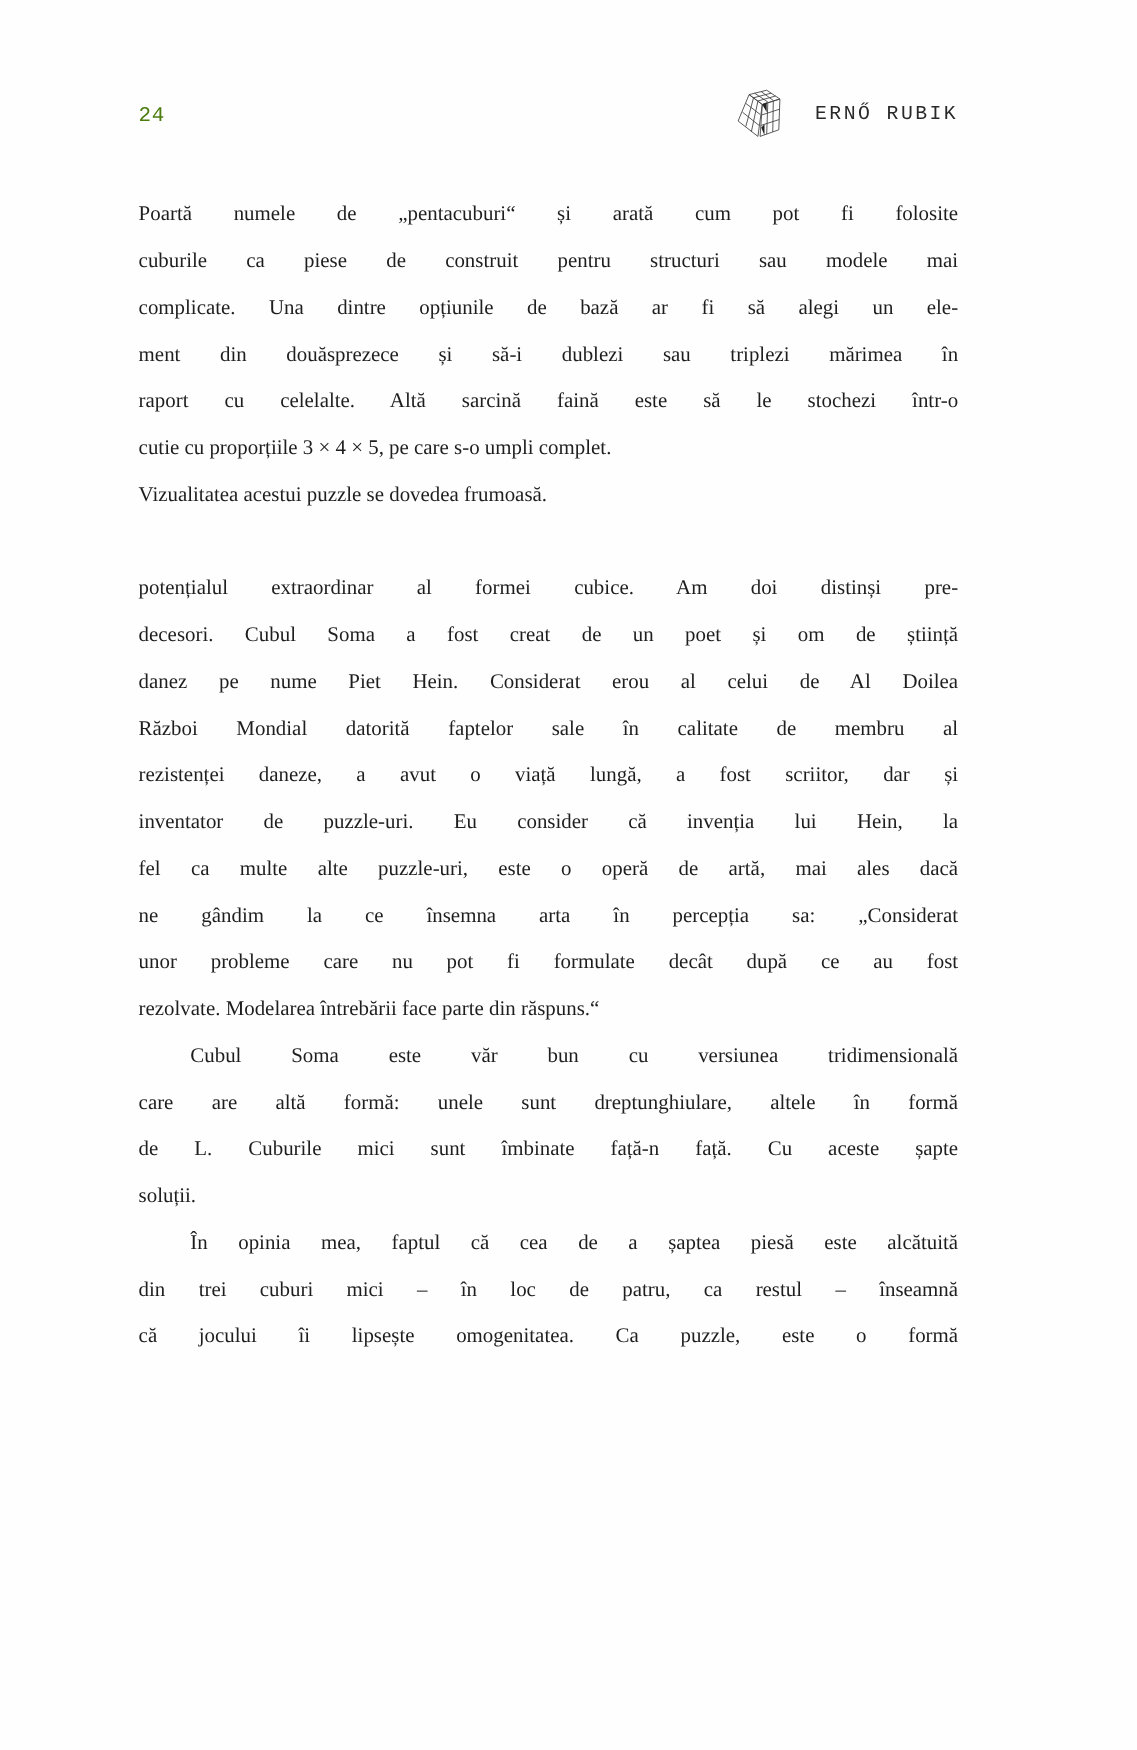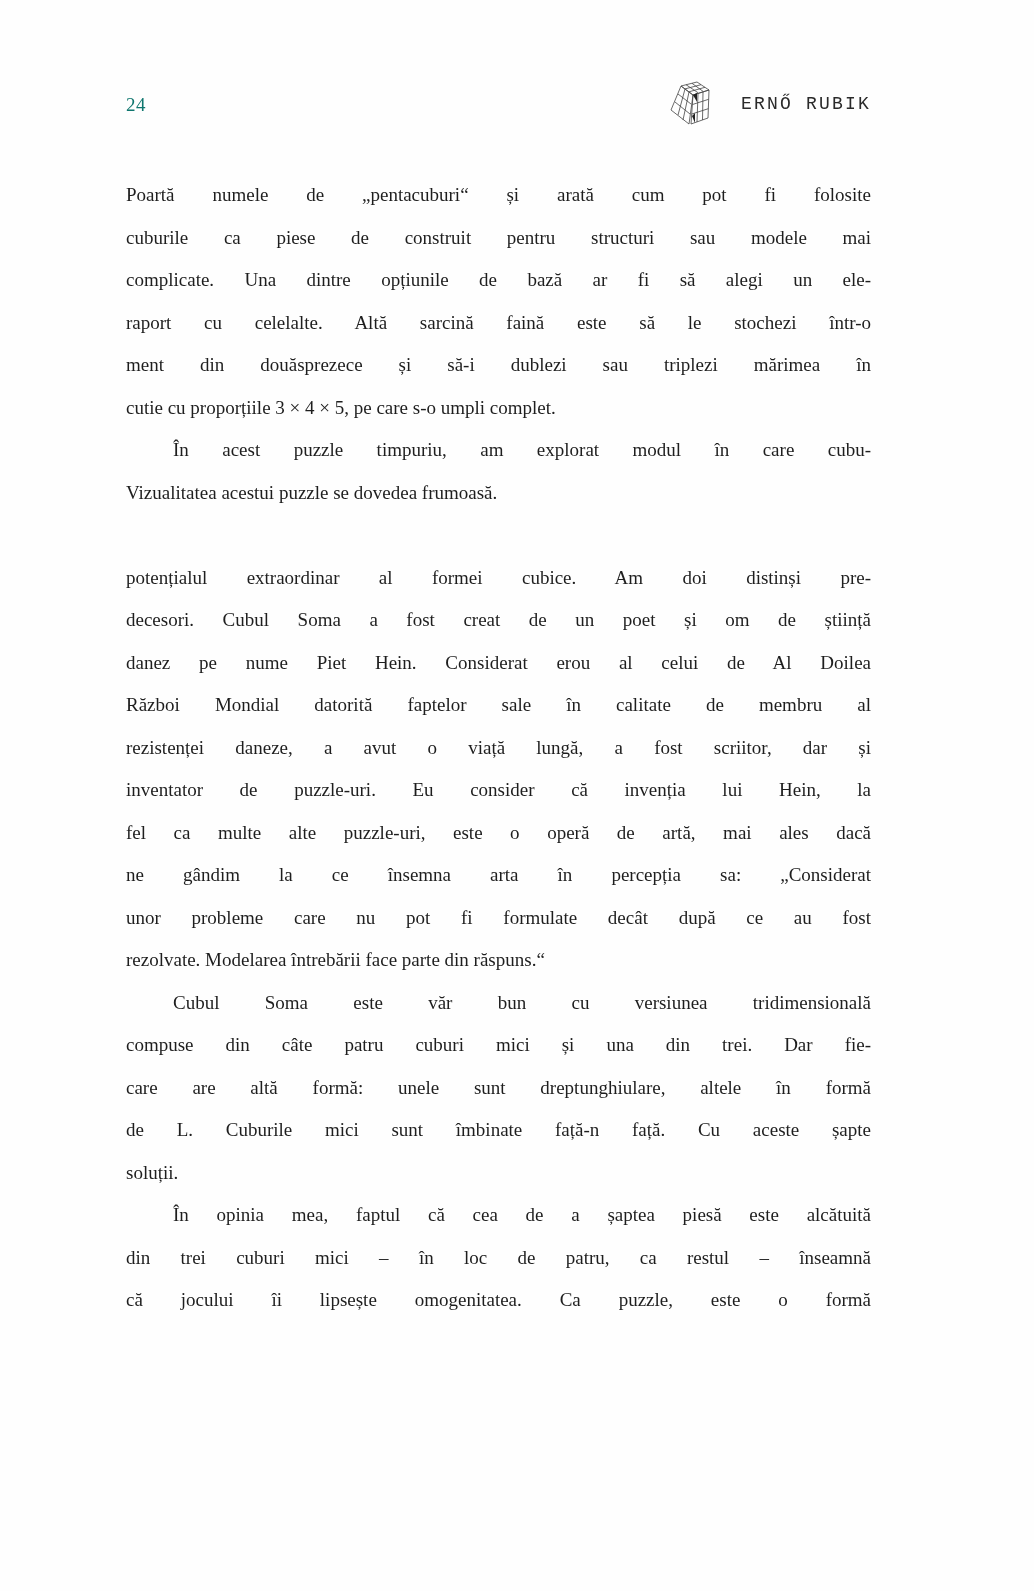--- a/index.html
+++ b/index.html
@@ -1,22 +1,22 @@
 <!DOCTYPE html>
 <html><head>
   <meta charset="utf-8">
   <style>
     html, body { margin: 0; padding: 0; background: #ffffff; }
     body { width: 1034px; height: 1591px; position: relative; overflow: hidden; }
     .page { position: absolute; left: 0; top: 0; width: 1034px; height: 1591px; background: #fefefe; }
     .header { position: absolute; left: 126px; top: 88px; width: 745px; height: 36px; }
     .page-number {
       position: absolute; left: 0; top: 6px;
-      font-family: Liberation Serif, serif;
-      font-size: 19px; color: #0f766e; letter-spacing: 0.5px;
+      font-family: Liberation Mono, monospace;
+      font-size: 19px; color: #4d7c0f; letter-spacing: 0.5px;
     }
     .running-head {
       position: absolute; right: 0; top: 6px;
       font-family: Liberation Mono, monospace;
       font-size: 18px; color: #2a2a2a; letter-spacing: 2.2px;
     }
     .logo { position: absolute; left: 541px; top: -8px; width: 46px; height: 48px; }
     .body-text {
       position: absolute; left: 126px; top: 174px; width: 745px;
       font-family: "Liberation Serif", "DejaVu Serif", serif;
@@ -63,48 +63,46 @@
     </svg>
     <span class="running-head">ERNŐ RUBIK</span>
   </div>
 
   <div class="body-text">
 
     <div>
       <div class="line">Poartă numele de „pentacuburi“ și arată cum pot fi folosite</div>
       <div class="line">cuburile ca piese de construit pentru structuri sau modele mai</div>
       <div class="line">complicate. Una dintre opțiunile de bază ar fi să alegi un ele-</div>
+      <div class="line">ment din douăsprezece și să-i dublezi sau triplezi mărimea în</div>
       <div class="line">raport cu celelalte. Altă sarcină faină este să le stochezi într-o</div>
-      <div class="line">ment din douăsprezece și să-i dublezi sau triplezi mărimea în</div>
       <div class="line last">cutie cu proporțiile 3 × 4 × 5, pe care s-o umpli complet.</div>
     </div>
 
     <div>
-      <div class="line indent">În acest puzzle timpuriu, am explorat modul în care cubu-</div>
       <div class="line last">Vizualitatea acestui puzzle se dovedea frumoasă.</div>
     </div>
 
     <div class="gap"></div>
 
     <div>
       <div class="line">potențialul extraordinar al formei cubice. Am doi distinși pre-</div>
       <div class="line">decesori. Cubul Soma a fost creat de un poet și om de știință</div>
       <div class="line">danez pe nume Piet Hein. Considerat erou al celui de Al Doilea</div>
       <div class="line">Război Mondial datorită faptelor sale în calitate de membru al</div>
       <div class="line">rezistenței daneze, a avut o viață lungă, a fost scriitor, dar și</div>
       <div class="line">inventator de puzzle-uri. Eu consider că invenția lui Hein, la</div>
       <div class="line">fel ca multe alte puzzle-uri, este o operă de artă, mai ales dacă</div>
       <div class="line">ne gândim la ce însemna arta în percepția sa: „Considerat</div>
       <div class="line">unor probleme care nu pot fi formulate decât după ce au fost</div>
       <div class="line last">rezolvate. Modelarea întrebării face parte din răspuns.“</div>
     </div>
 
     <div>
       <div class="line indent">Cubul Soma este văr bun cu versiunea tridimensională</div>
-      <div class="line">compuse din câte patru cuburi mici și una din trei. Dar fie-</div>
       <div class="line">care are altă formă: unele sunt dreptunghiulare, altele în formă</div>
       <div class="line">de L. Cuburile mici sunt îmbinate față-n față. Cu aceste șapte</div>
       <div class="line last">soluții.</div>
     </div>
 
     <div>
       <div class="line indent">În opinia mea, faptul că cea de a șaptea piesă este alcătuită</div>
       <div class="line">din trei cuburi mici – în loc de patru, ca restul – înseamnă</div>
       <div class="line">că jocului îi lipsește omogenitatea. Ca puzzle, este o formă</div>
     </div>

